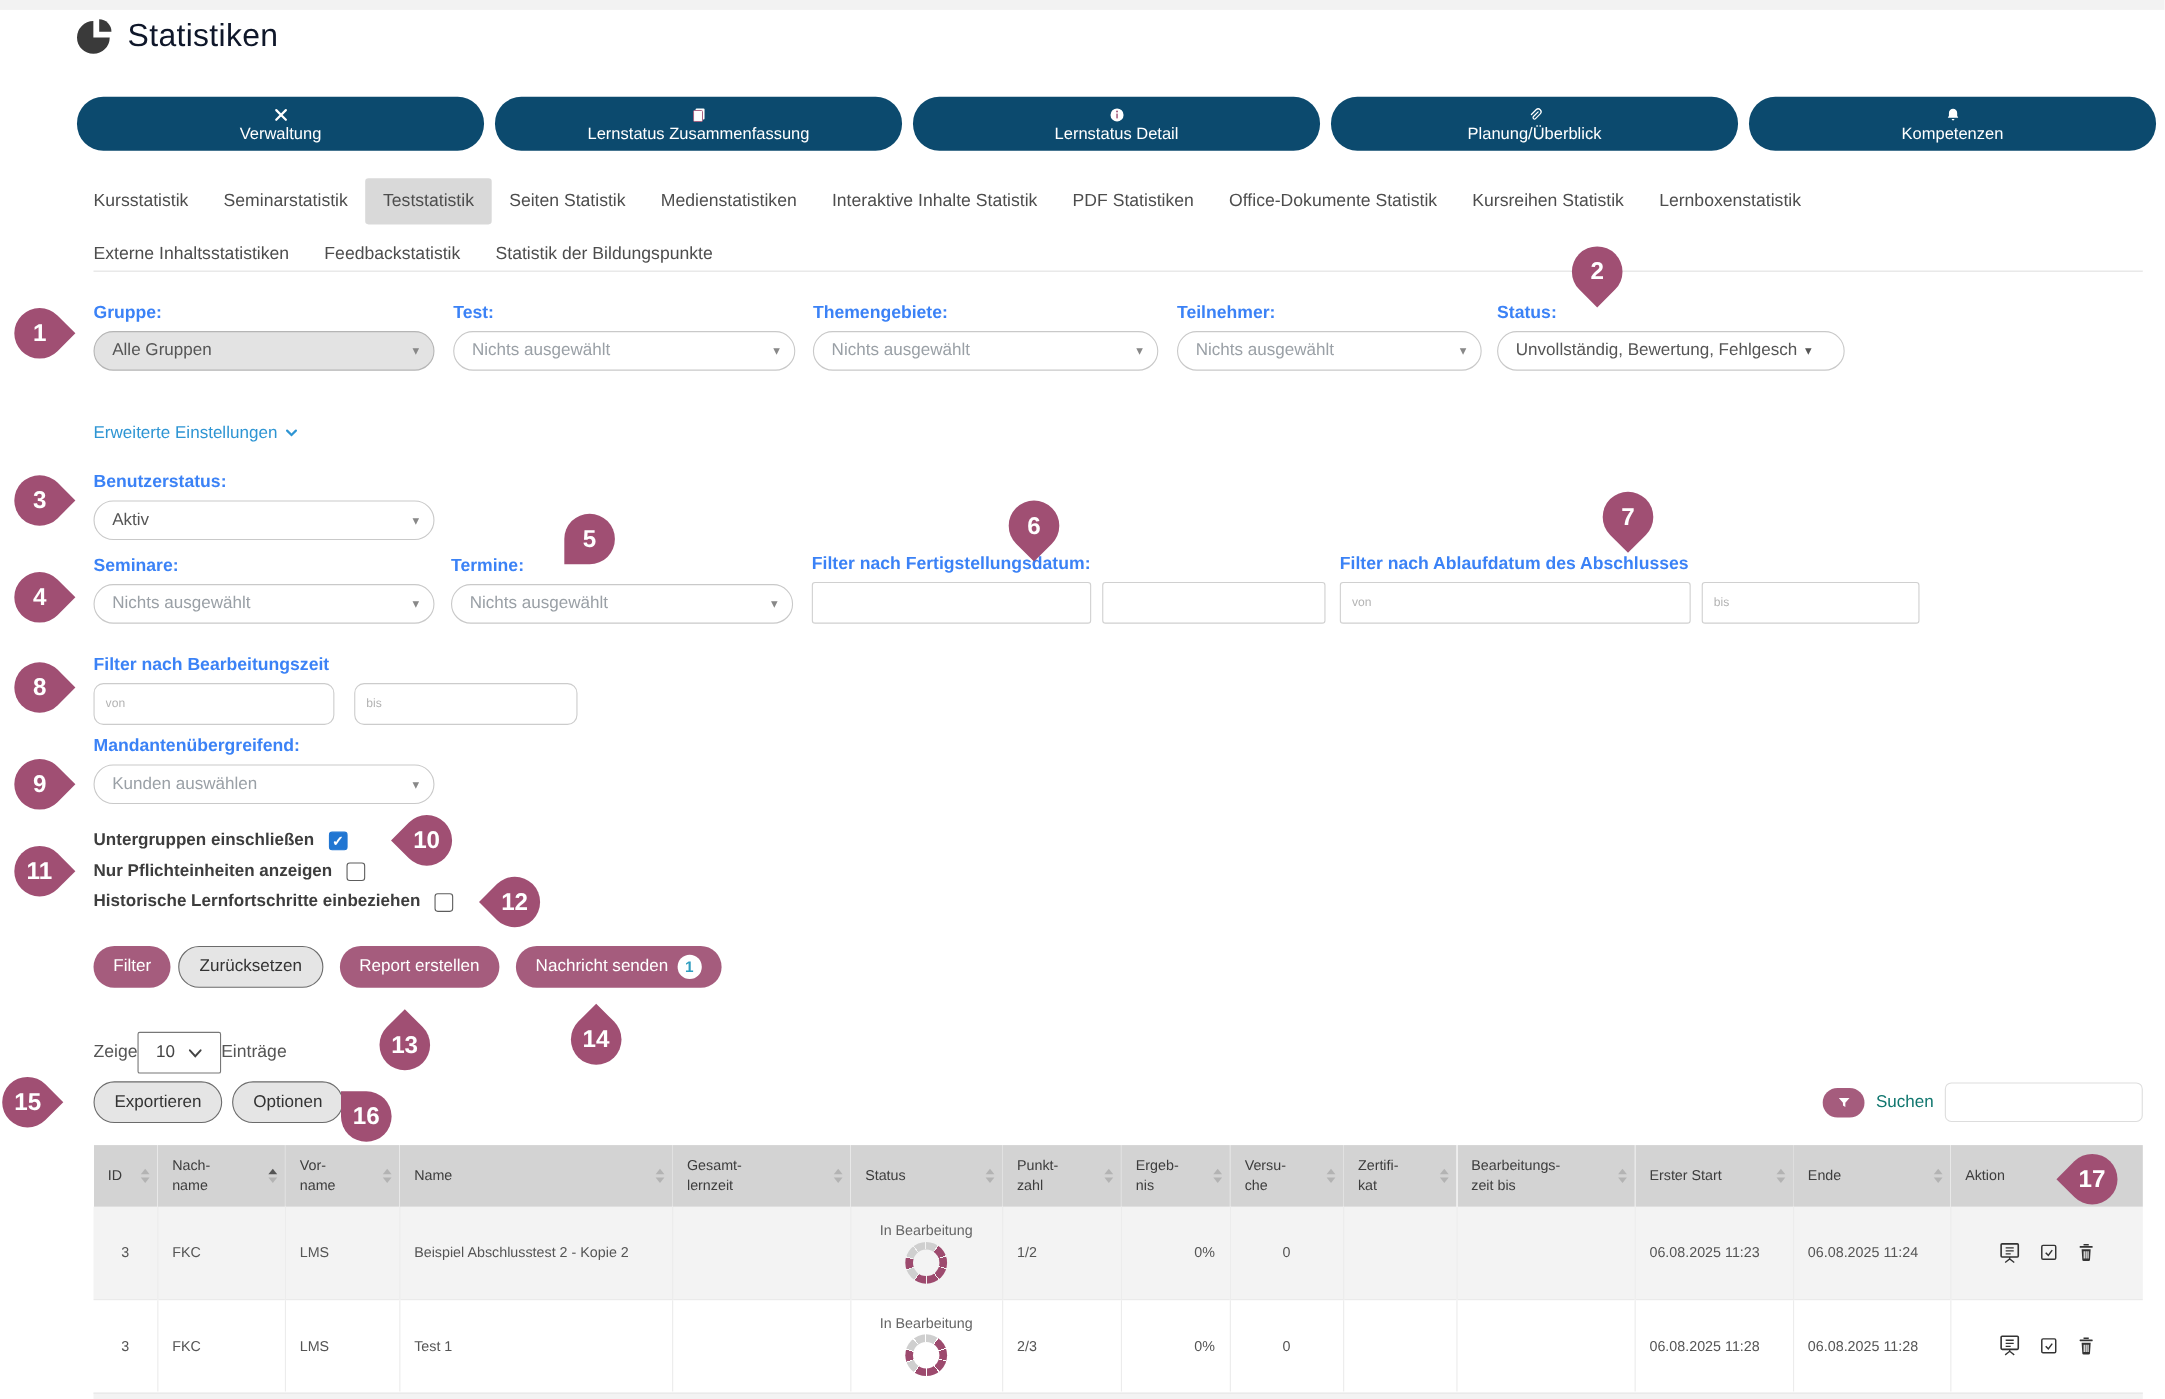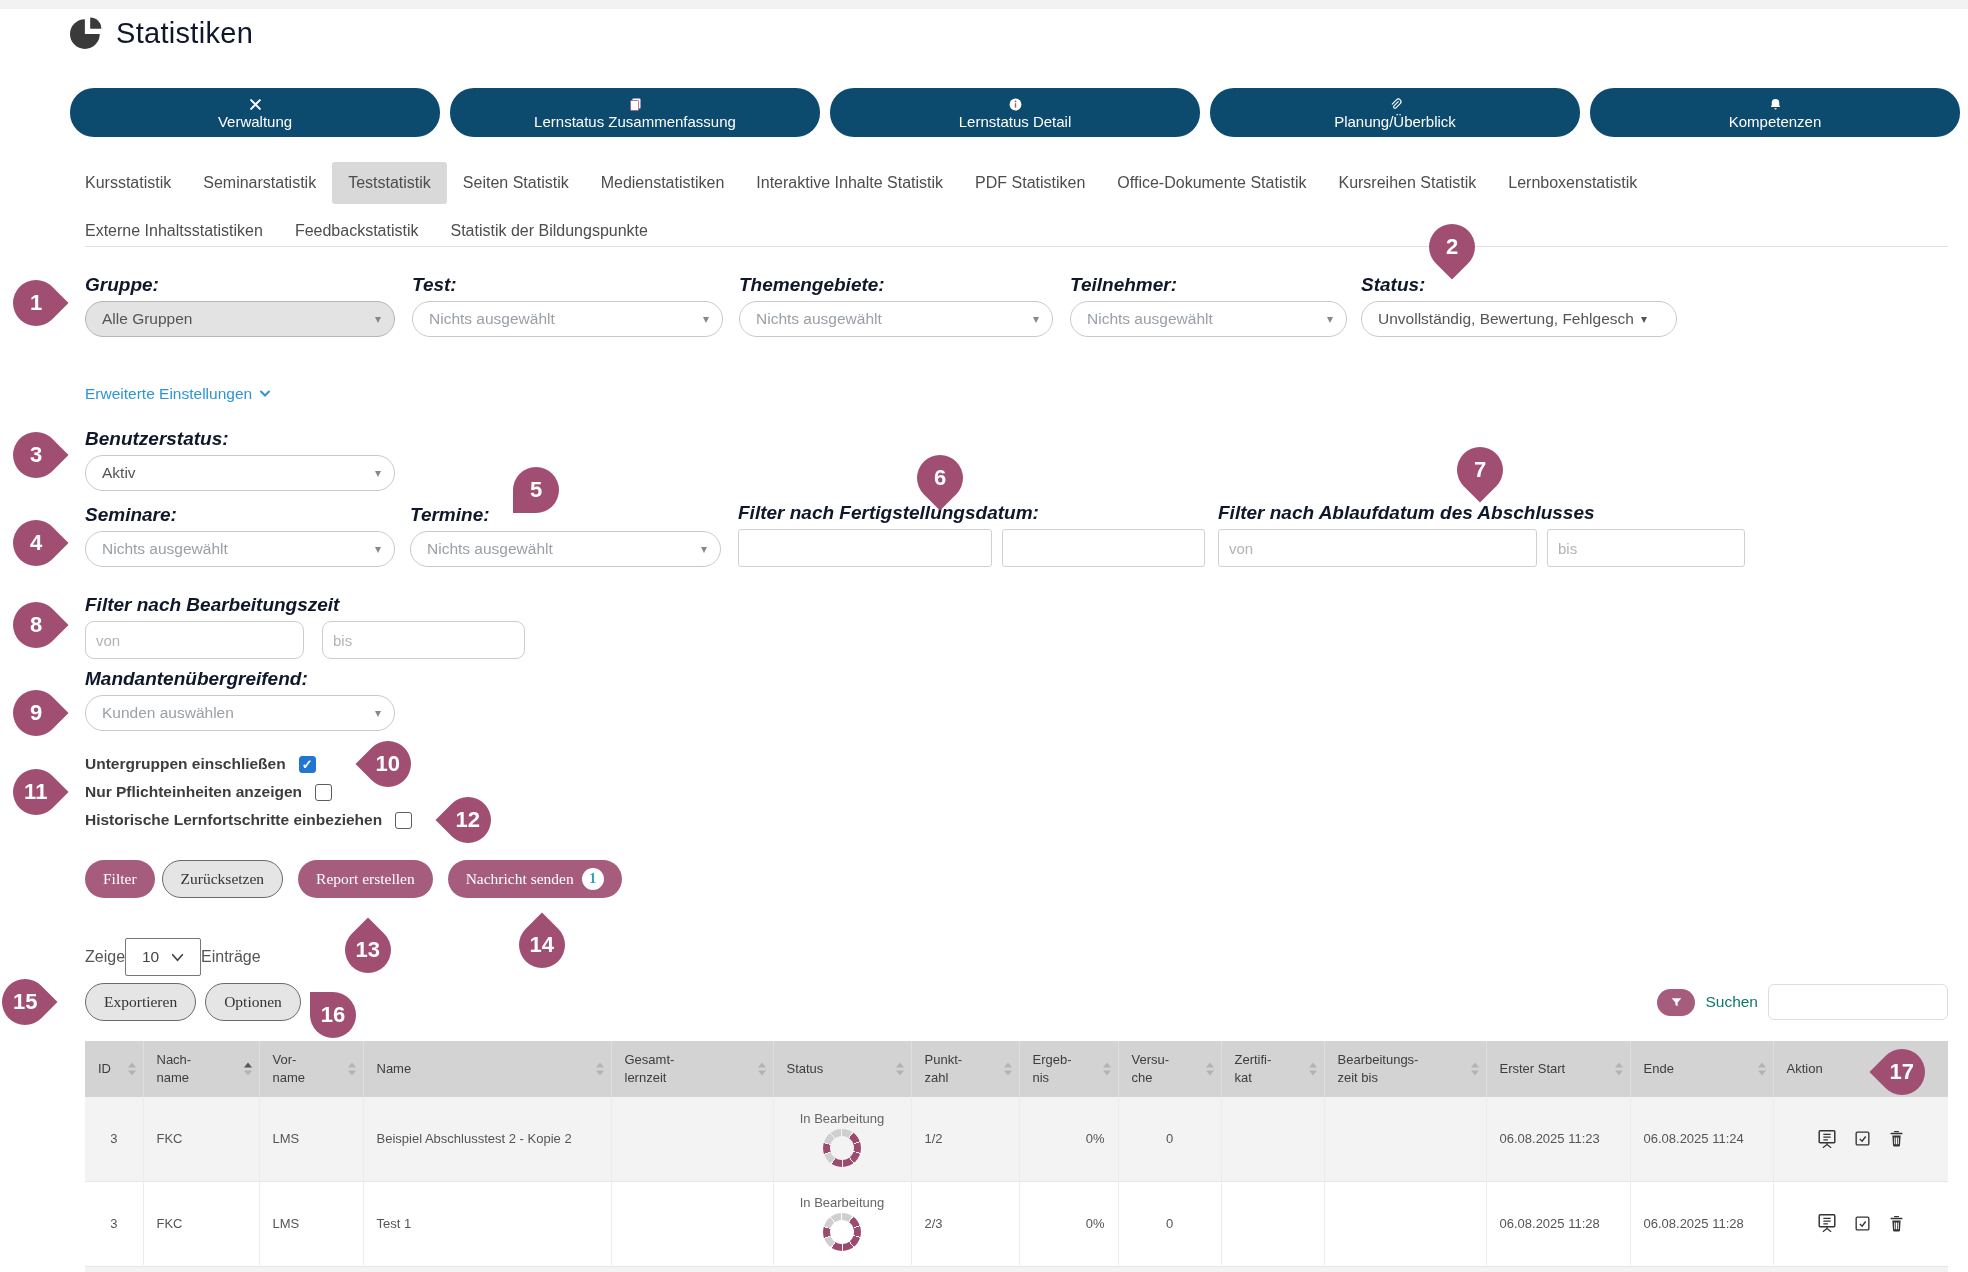--- a/index.html
+++ b/index.html
@@ -21,44 +21,44 @@
   
   .tabsrow{position:absolute;left:69px;display:flex;}
   .tabsrow.r1{top:162px;}
   .tabsrow.r2{top:210px;}
   .tab{padding:12px 16px;font-size:16px;color:#4d4d4d;cursor:pointer;border-radius:3px;white-space:nowrap;}
   .tab.active{background:#d9d9d9;}
   .divider{position:absolute;left:85px;top:246px;width:1863px;border-bottom:1px solid #e0e0e0;}
 
   
   .fblock{position:absolute;}
-  .flabel{font-size:19px;font-weight:700;color:#0f172a;display:block;margin-bottom:7px;line-height:18px;font-style:italic;}
+  .flabel{font-size:16px;font-weight:700;color:#3b82f6;display:block;margin-bottom:7px;line-height:18px;}
   .pill{height:36px;border:1px solid #c9c9c9;border-radius:18px;background:#fff;display:flex;
         align-items:center;padding:0 34px 0 16px;font-size:15.5px;color:#9aa0a6;position:relative;
         cursor:pointer;box-sizing:border-box;}
   .pill.gray{background:#e3e3e3;border-color:#b5b5b5;color:#555;}
   .pill.dark{color:#555;padding-right:14px;}
   .pill .caret{position:absolute;right:13px;top:50%;transform:translateY(-50%);color:#888;font-size:12px;}
   .pill .caret-inline{margin-left:7px;color:#555;font-size:12px;position:static;transform:none;}
   .link{color:#2e95d3;font-size:15.5px;cursor:pointer;display:flex;align-items:center;gap:7px;}
-  .tinput{height:38px;border:1px solid #d0d0d0;border-radius:3px;padding:0 10px;font-size:15px;
+  .tinput{height:38px;border:1px solid #d0d0d0;border-radius:3px;padding:0 10px;font-size:11px;
           font-family:inherit;color:#555;box-sizing:border-box;outline:none;}
   .tinput.round{border-radius:9px;border-color:#ccc;}
   .tinput::placeholder{color:#b3b3b3;}
 
   
   .cbrow{position:absolute;left:85px;display:flex;align-items:center;gap:13px;height:22px;}
   .cblabel{font-size:15.5px;font-weight:700;color:#3d3d3d;}
   .cbox{width:17px;height:17px;border:1.5px solid #5d5d5d;border-radius:3px;background:#fff;
         box-sizing:border-box;cursor:pointer;display:flex;align-items:center;justify-content:center;}
   .cbox.checked{background:#2176d2;border-color:#2176d2;}
   .cbox.checked::after{content:"✓";color:#fff;font-size:13px;font-weight:700;line-height:1;}
 
   
-  .btn{height:38px;border-radius:19px;font-family:Liberation Serif, serif;font-size:15.5px;display:inline-flex;
+  .btn{height:38px;border-radius:19px;font-family:Liberation Sans, sans-serif;font-size:15.5px;display:inline-flex;
        align-items:center;justify-content:center;padding:0 18px;cursor:pointer;box-sizing:border-box;text-align:center;}
   .btn.accent{background:#a55c7d;color:#fff;border:none;gap:8px;}
   .btn.grayb{background:#e5e5e5;color:#333;border:1px solid #6b6b6b;}
   .badge{width:22px;height:22px;border-radius:50%;background:#fff;color:#2f9ec0;font-size:14px;
          font-weight:700;display:flex;align-items:center;justify-content:center;}
 
   
   .zeige{position:absolute;left:85px;top:938px;display:flex;align-items:center;
          font-size:16px;color:#555;}
   .zselect{width:74px;height:36px;border:1px solid #777;border-radius:2px;display:flex;align-items:center;

